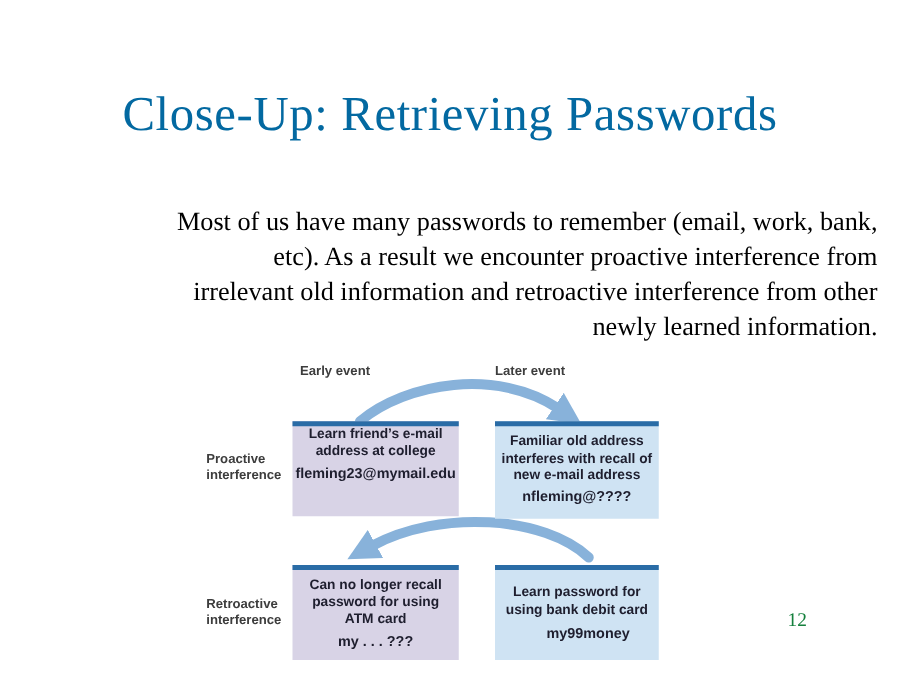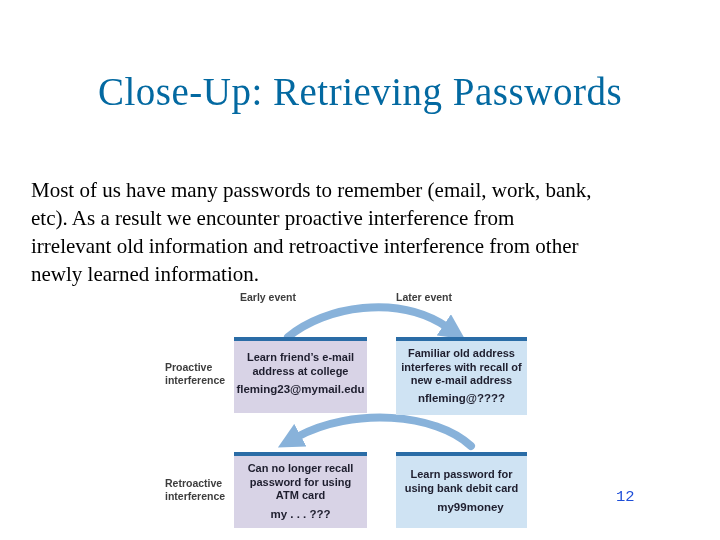--- a/index.html
+++ b/index.html
@@ -6,22 +6,22 @@
   .slide {
     position:relative; width:720px; height:540px; background:#ffffff;
     font-family:"Liberation Serif", serif; overflow:hidden;
   }
   .title {
     position:absolute; top:70px; left:0; right:0; margin:0;
     text-align:center; font-size:39px; font-weight:normal; color:#0369a1;
     line-height:1.15; letter-spacing:0.5px;
   }
   .body-text {
-    position:absolute; top:163px; left:18px; right:18px; margin:13px;
-    text-align:left; font-size:21px; line-height:28px; color:#000;
+    position:absolute; top:163px; left:18px; right:18px; margin:0;
+    text-align:right; font-size:21px; line-height:28px; color:#000;
     white-space:pre-line;
   }
   .diagram { position:absolute; left:0; top:280px; width:720px; height:260px; }
   .arrows { position:absolute; left:0; top:0; pointer-events:none; }
   .evt-label {
     position:absolute; font-family:"Liberation Sans", sans-serif;
     font-weight:bold; font-size:10.5px; color:var(--label_text);
     text-align:left;
   }
   #early-event { left:240px; top:11px; width:120px; }
@@ -38,34 +38,34 @@
     font-family:"Liberation Sans", sans-serif; text-align:center;
     color:var(--box_text); box-sizing:border-box;
   }
   .dbox .txt {
     font-weight:bold; font-size:11px; line-height:13.5px; white-space:pre-line;
   }
   .dbox .detail { font-weight:bold; font-size:11.5px; }
   .lavender { background:var(--lavender); }
   .lightblue { background:var(--lightblue); }
   #box-proactive-early   { left:234px; top:57px;  width:133px; height:76px; }
-  #box-proactive-early .txt { padding-top:10px; }
+  #box-proactive-early .txt { }
   #box-proactive-early .detail { margin-top:5px; }
   #box-proactive-later   { left:396px; top:57px;  width:131px; height:78px; }
   #box-proactive-later .txt { padding-top:6px; }
   #box-proactive-later .detail { margin-top:4px; }
   #box-retroactive-early { left:234px; top:172px; width:133px; height:76px; }
   #box-retroactive-early .txt { padding-top:6px; }
   #box-retroactive-early .detail { margin-top:5px; }
   #box-retroactive-later { left:396px; top:172px; width:131px; height:76px; }
   #box-retroactive-later .txt { padding-top:12px; }
   #box-retroactive-later .detail { margin-top:6px;margin-left:18px; }
   .page-number {
-    position:absolute; left:616px; top:488px; font-size:15.5px; color:#1d4ed8;
-    font-family:Liberation Mono, monospace;
+    position:absolute; left:630px; top:488px; font-size:15.5px; color:#15803d;
+    font-family:Liberation Serif, serif;
   }
 </style>
 </head>
 <body>
 
 <div class="slide">
 
   <h1 class="title">Close-Up: Retrieving Passwords</h1>
 
   <p class="body-text">Most of us have many passwords to remember (email, work, bank,

